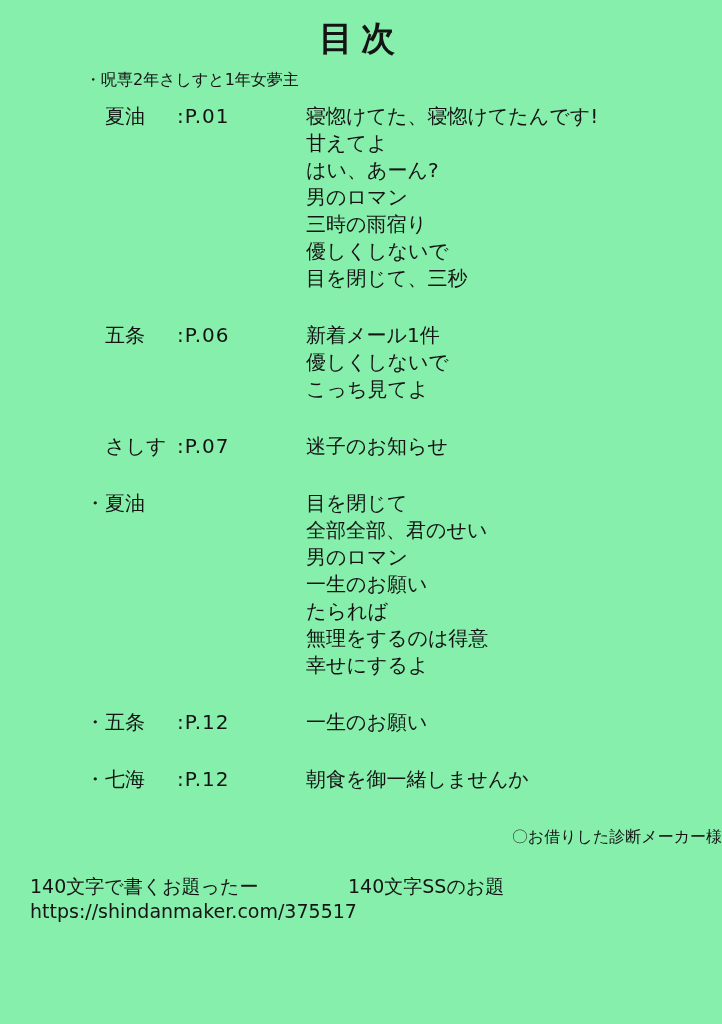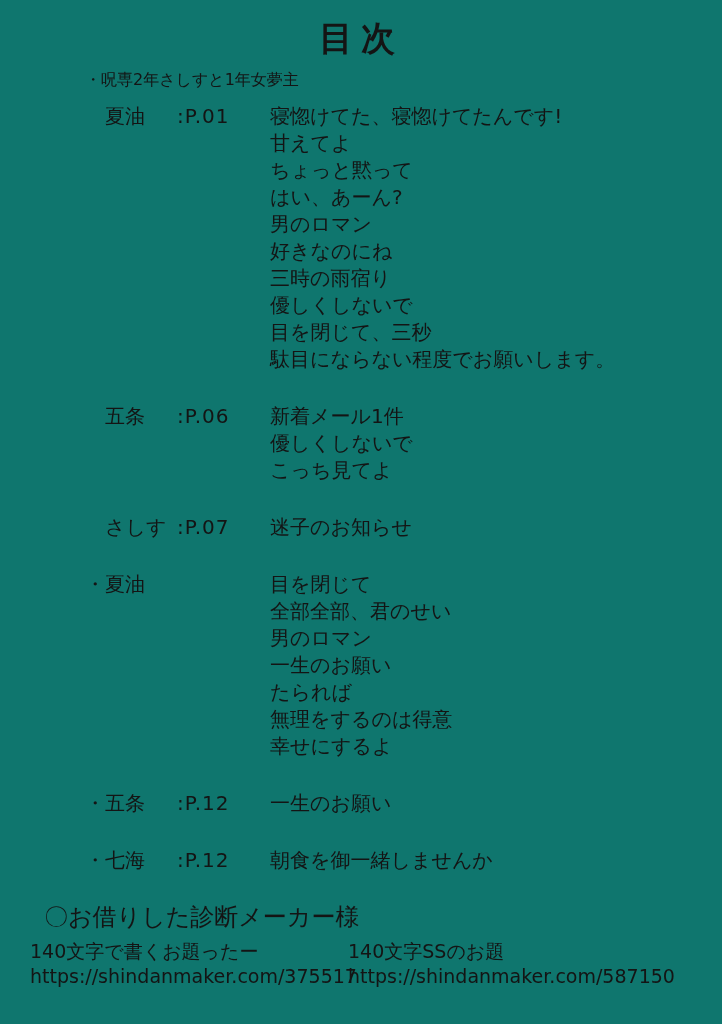--- a/index.html
+++ b/index.html
@@ -5,60 +5,61 @@
   html, body { margin: 0; padding: 0; }
   body {
     width: 722px; height: 1024px;
     background: #ffffff;
     color: #141414;
     font-family: "DejaVu Sans", "Liberation Sans", sans-serif;
   }
   .page {
     position: relative;
     width: 722px; height: 1024px;
-    background: #0f766e;
+    background: #86efac;
     overflow: hidden;
     box-sizing: border-box;
   }
   .title {
     text-align: center;
     font-size: 34px;
     font-weight: bold;
     letter-spacing: 8px;
     padding-top: 18px;
     line-height: 40px;
   }
   .intro {
     margin: 8px 0 10px 85px;
     font-size: 16px;
     line-height: 27px;
   }
   .sections { margin-left: 85px; }
-  .section { display: flex; margin-bottom: 30px; }
+  .section { display: flex; margin-bottom: 30px; gap: 36px; }
   .section-head {
     display: flex;
     width: 185px;
     flex-shrink: 0;
     font-size: 20px;
     line-height: 27px;
     white-space: nowrap;
   }
   .bullet  { display: inline-block; width: 20px; flex-shrink: 0; }
   .name    { display: inline-block; width: 72px; flex-shrink: 0; }
   .pageref { display: inline-block; letter-spacing: 1px; }
   .titles  { font-size: 20px; line-height: 27px; }
   .title-line { white-space: nowrap; }
   .credits-heading {
-    margin: 26px 0 0 44px;
-    font-size: 24px;
+    margin: 26px 0 0 32px;
+    font-size: 16px;
     line-height: 27px;
+    text-align: right;
   }
   .credits-row {
     display: flex;
-    margin: 8px 0 0 30px;
+    margin: 24px 0 0 30px;
   }
   .credit { width: 318px; flex-shrink: 0; }
   .credit-label, .credit-url {
     font-size: 19px;
     line-height: 25px;
     white-space: nowrap;
   }
 </style>
 </head>
 <body>
@@ -72,28 +73,25 @@
   <div class="sections" id="sections">
   <div class="section">
     <div class="section-head">
       <span class="bullet"></span>
       <span class="name">夏油</span>
       <span class="pageref">:P.01</span>
     </div>
     <div class="titles">
           <div class="title-line">寝惚けてた、寝惚けてたんです!</div>
           <div class="title-line">甘えてよ</div>
-          <div class="title-line">ちょっと黙って</div>
           <div class="title-line">はい、あーん?</div>
           <div class="title-line">男のロマン</div>
-          <div class="title-line">好きなのにね</div>
           <div class="title-line">三時の雨宿り</div>
           <div class="title-line">優しくしないで</div>
           <div class="title-line">目を閉じて、三秒</div>
-          <div class="title-line">駄目にならない程度でお願いします。</div>
         </div>
   </div>
 
   <div class="section">
     <div class="section-head">
       <span class="bullet"></span>
       <span class="name">五条</span>
       <span class="pageref">:P.06</span>
     </div>
     <div class="titles">
@@ -155,17 +153,16 @@
 
   <div class="credits-heading">〇お借りした診断メーカー様</div>
 
   <div class="credits-row">
     <div class="credit">
       <div class="credit-label">140文字で書くお題ったー</div>
       <div class="credit-url">https://shindanmaker.com/375517</div>
     </div>
     <div class="credit">
       <div class="credit-label">140文字SSのお題</div>
-      <div class="credit-url">https://shindanmaker.com/587150</div>
     </div>
   </div>
 
 </div>
 
 </body></html>

